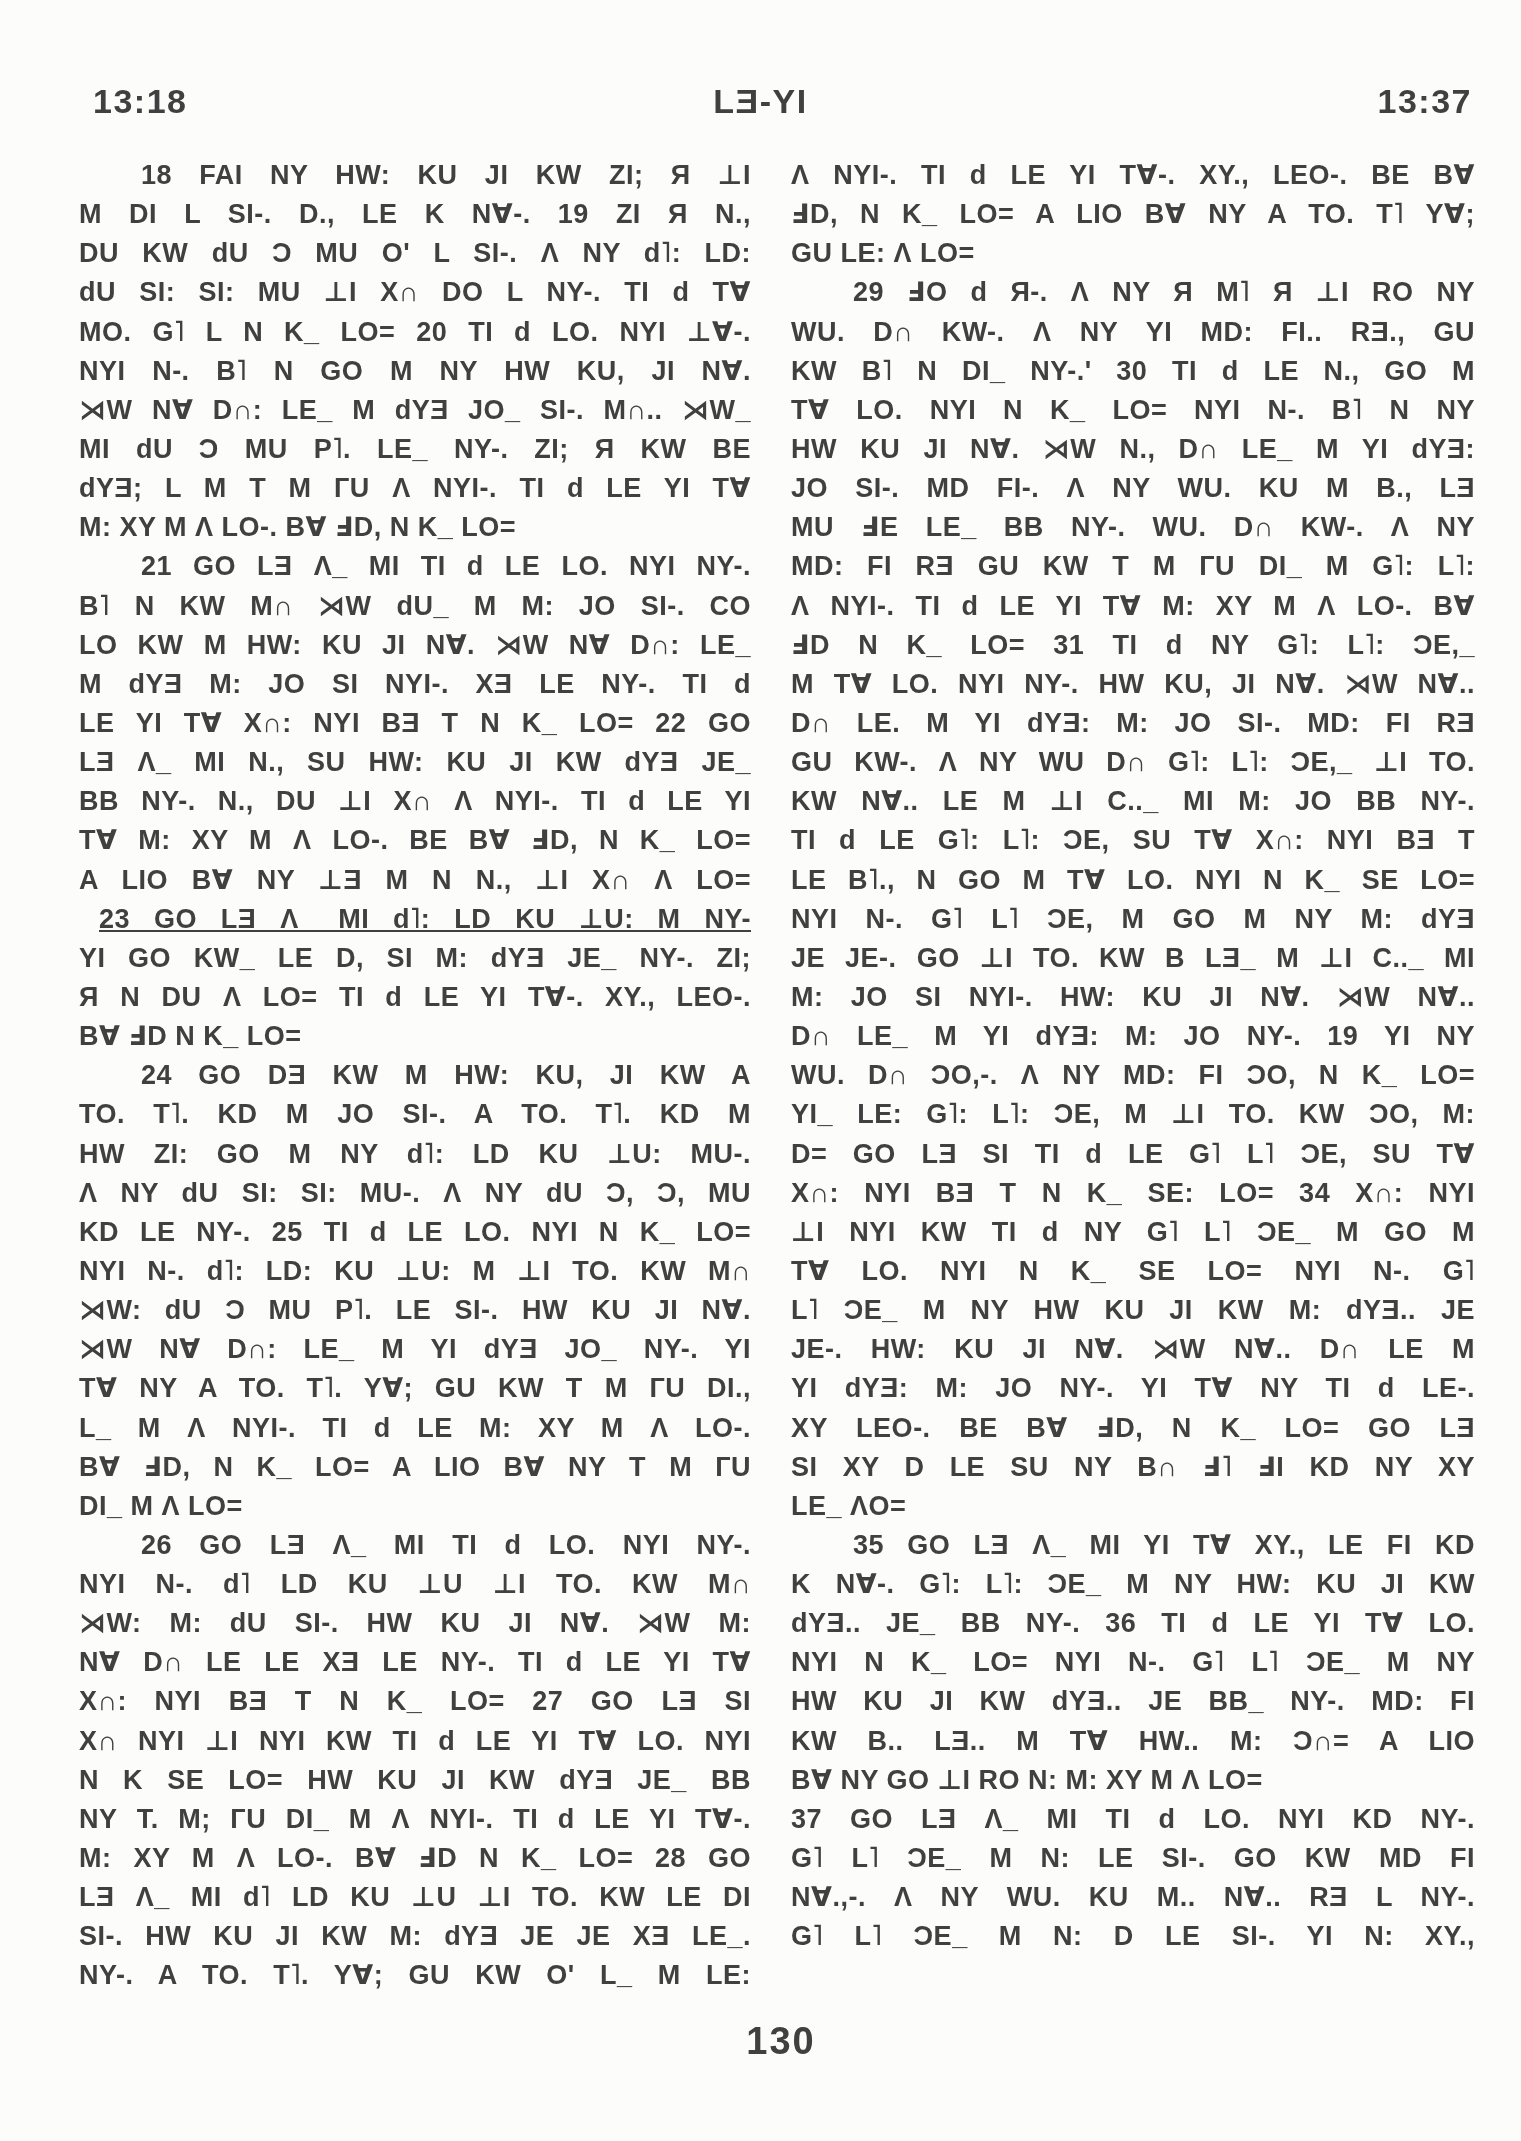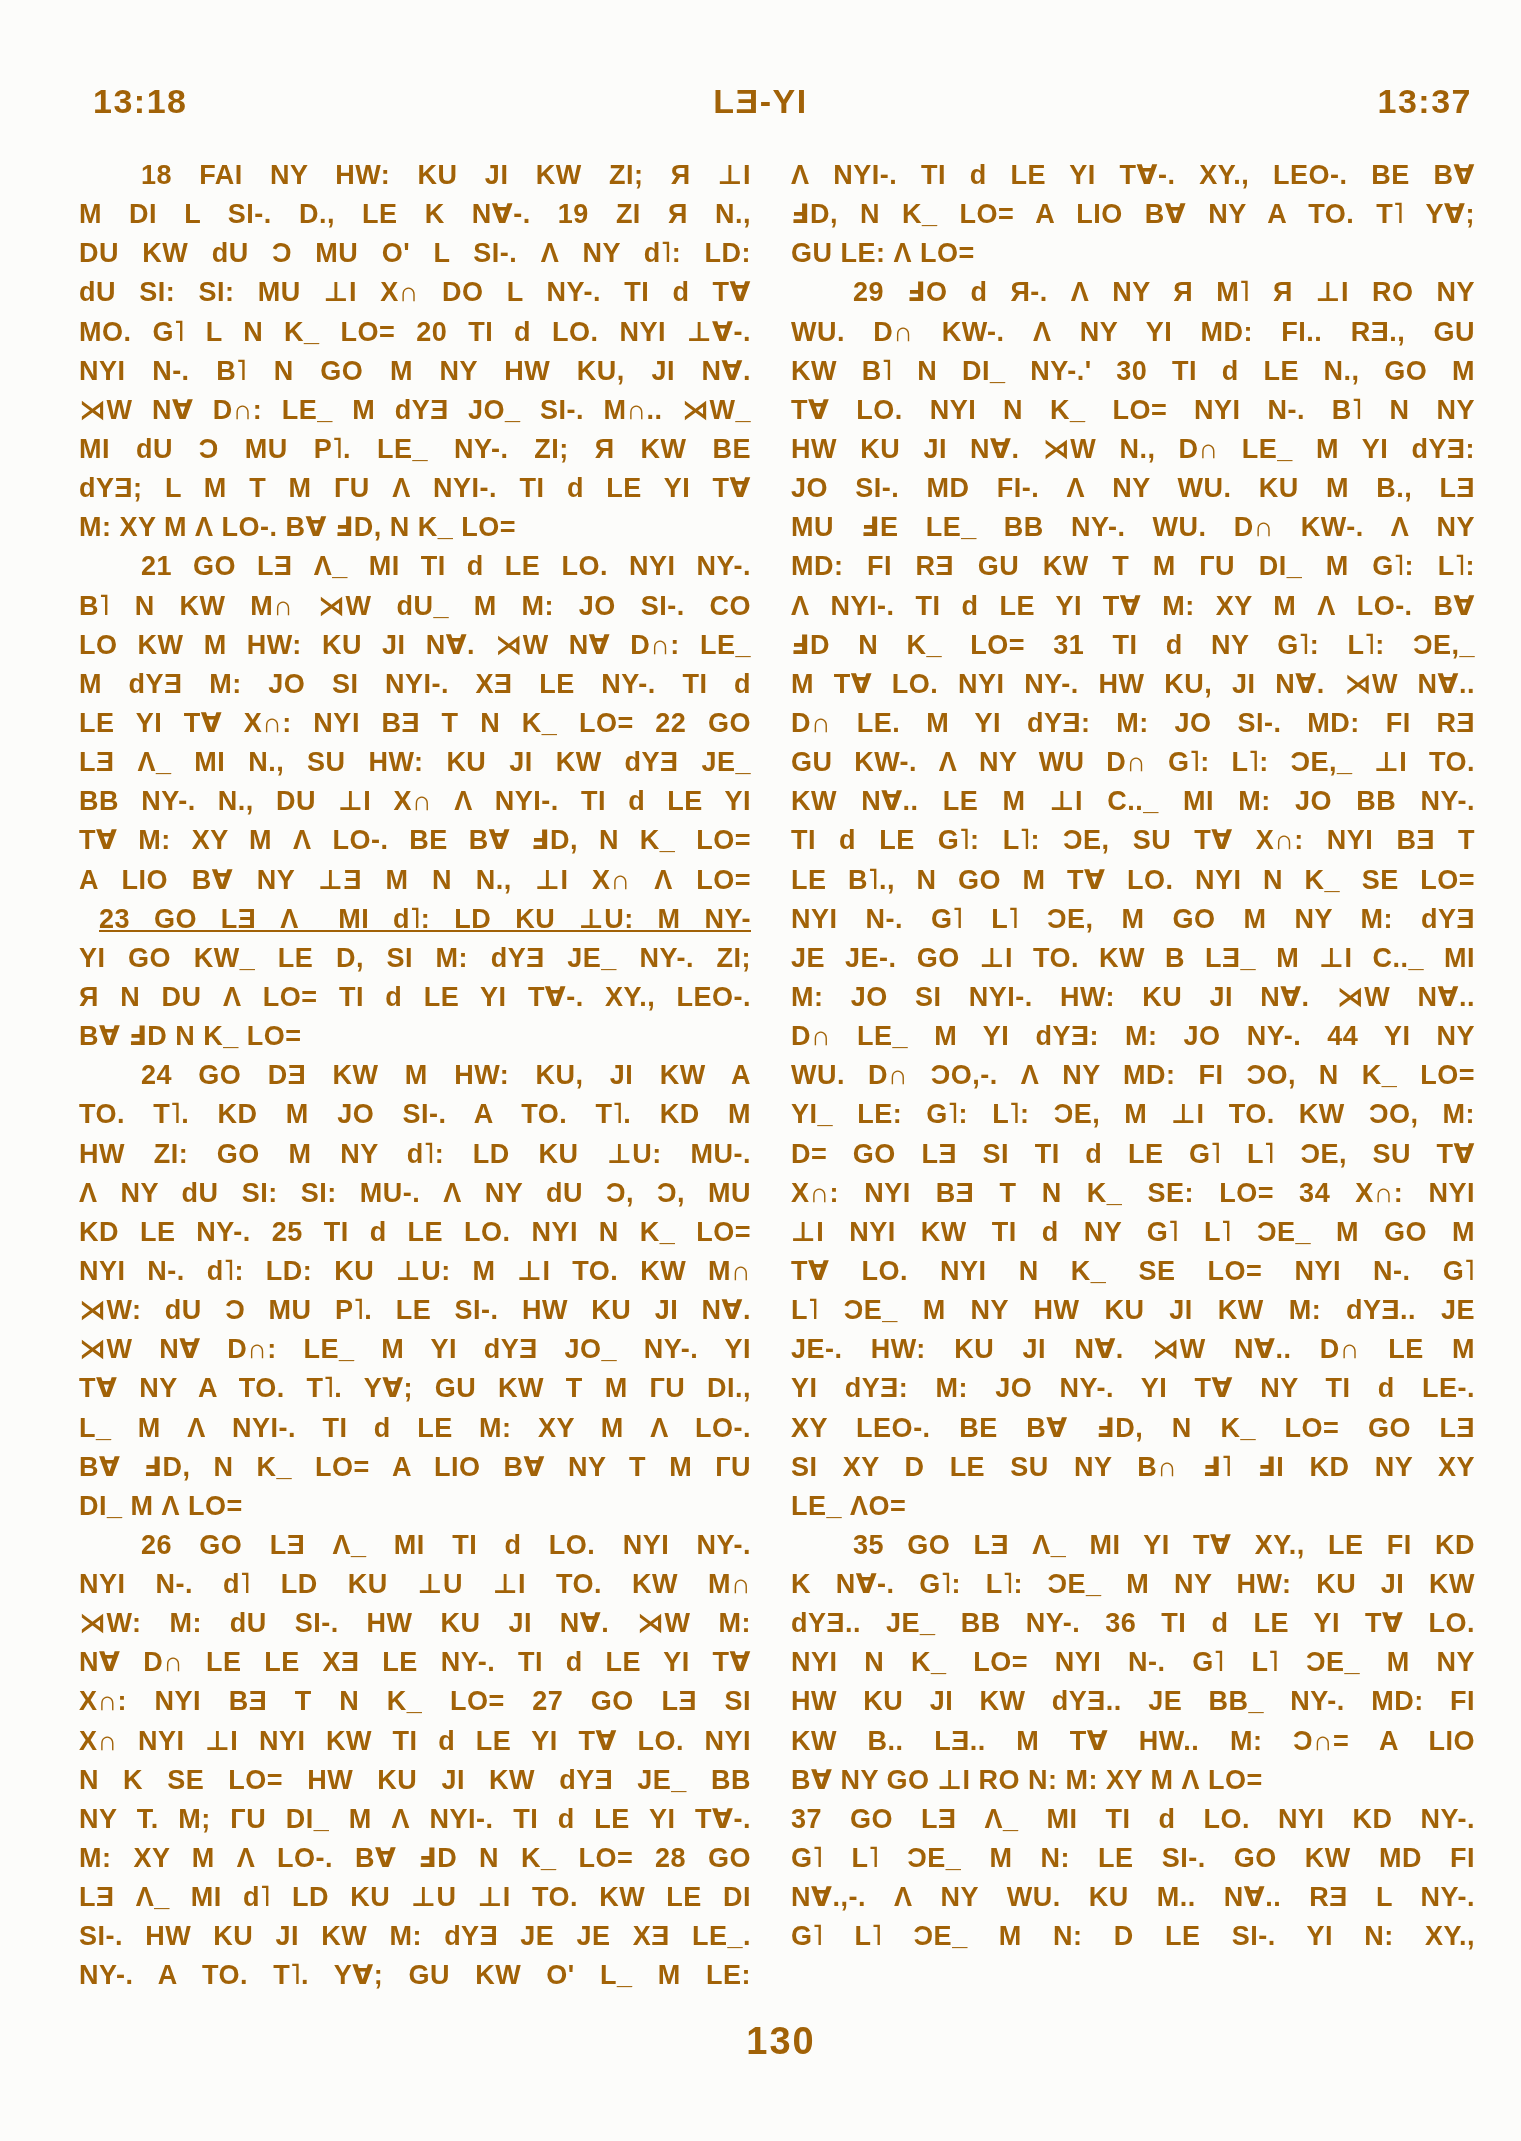--- a/index.html
+++ b/index.html
@@ -2,21 +2,21 @@
 <html><head>
 <meta charset="utf-8">
 <style>
   html,body{margin:0;padding:0;background:#e8e8e6;}
   .page{
     position:relative;
     width:1521px;height:2141px;
     background:#fcfcfa;
     font-family:"Liberation Sans","DejaVu Sans",sans-serif;
     font-weight:bold;
-    color:#a16207;
+    color:#404040;
     overflow:hidden;
   }
   .hdr-item{position:absolute;top:82px;font-size:34px;letter-spacing:1.5px;}
   .h-left{left:93px;}
   .h-center{left:0;right:0;text-align:center;}
   .h-right{right:49px;text-align:left;}
   .col{position:absolute;top:156px;}
   .colL{left:79px;width:672px;}
   .colR{left:791px;width:684px;}
   .line{
@@ -112,21 +112,21 @@
       <div class="line">ℲD N K_ LO= 31 TI d NY G˥: L˥: ƆE,_</div>
       <div class="line">M T∀ LO. NYI NY-. HW KU, JI N∀. ⋊W N∀..</div>
       <div class="line">D∩ LE. M YI dYƎ: M: JO SI-. MD: FI RƎ</div>
       <div class="line">GU KW-. Λ NY WU D∩ G˥: L˥: ƆE,_ ⊥I TO.</div>
       <div class="line">KW N∀.. LE M ⊥I C.._ MI M: JO BB NY-.</div>
       <div class="line">TI d LE G˥: L˥: ƆE, SU T∀ X∩: NYI BƎ T</div>
       <div class="line">LE B˥., N GO M T∀ LO. NYI N K_ SE LO=</div>
       <div class="line">NYI N-. G˥ L˥ ƆE, M GO M NY M: dYƎ</div>
       <div class="line">JE JE-. GO ⊥I TO. KW B LƎ_ M ⊥I C.._ MI</div>
       <div class="line">M: JO SI NYI-. HW: KU JI N∀. ⋊W N∀..</div>
-      <div class="line">D∩ LE_ M YI dYƎ: M: JO NY-. 44 YI NY</div>
+      <div class="line">D∩ LE_ M YI dYƎ: M: JO NY-. 19 YI NY</div>
       <div class="line">WU. D∩ ƆO,-. Λ NY MD: FI ƆO, N K_ LO=</div>
       <div class="line">YI_ LE: G˥: L˥: ƆE, M ⊥I TO. KW ƆO, M:</div>
       <div class="line">D= GO LƎ SI TI d LE G˥ L˥ ƆE, SU T∀</div>
       <div class="line">X∩: NYI BƎ T N K_ SE: LO= 34 X∩: NYI</div>
       <div class="line">⊥I NYI KW TI d NY G˥ L˥ ƆE_ M GO M</div>
       <div class="line">T∀ LO. NYI N K_ SE LO= NYI N-. G˥</div>
       <div class="line">L˥ ƆE_ M NY HW KU JI KW M: dYƎ.. JE</div>
       <div class="line">JE-. HW: KU JI N∀. ⋊W N∀.. D∩ LE M</div>
       <div class="line">YI dYƎ: M: JO NY-. YI T∀ NY TI d LE-.</div>
       <div class="line">XY LEO-. BE B∀ ℲD, N K_ LO= GO LƎ</div>

